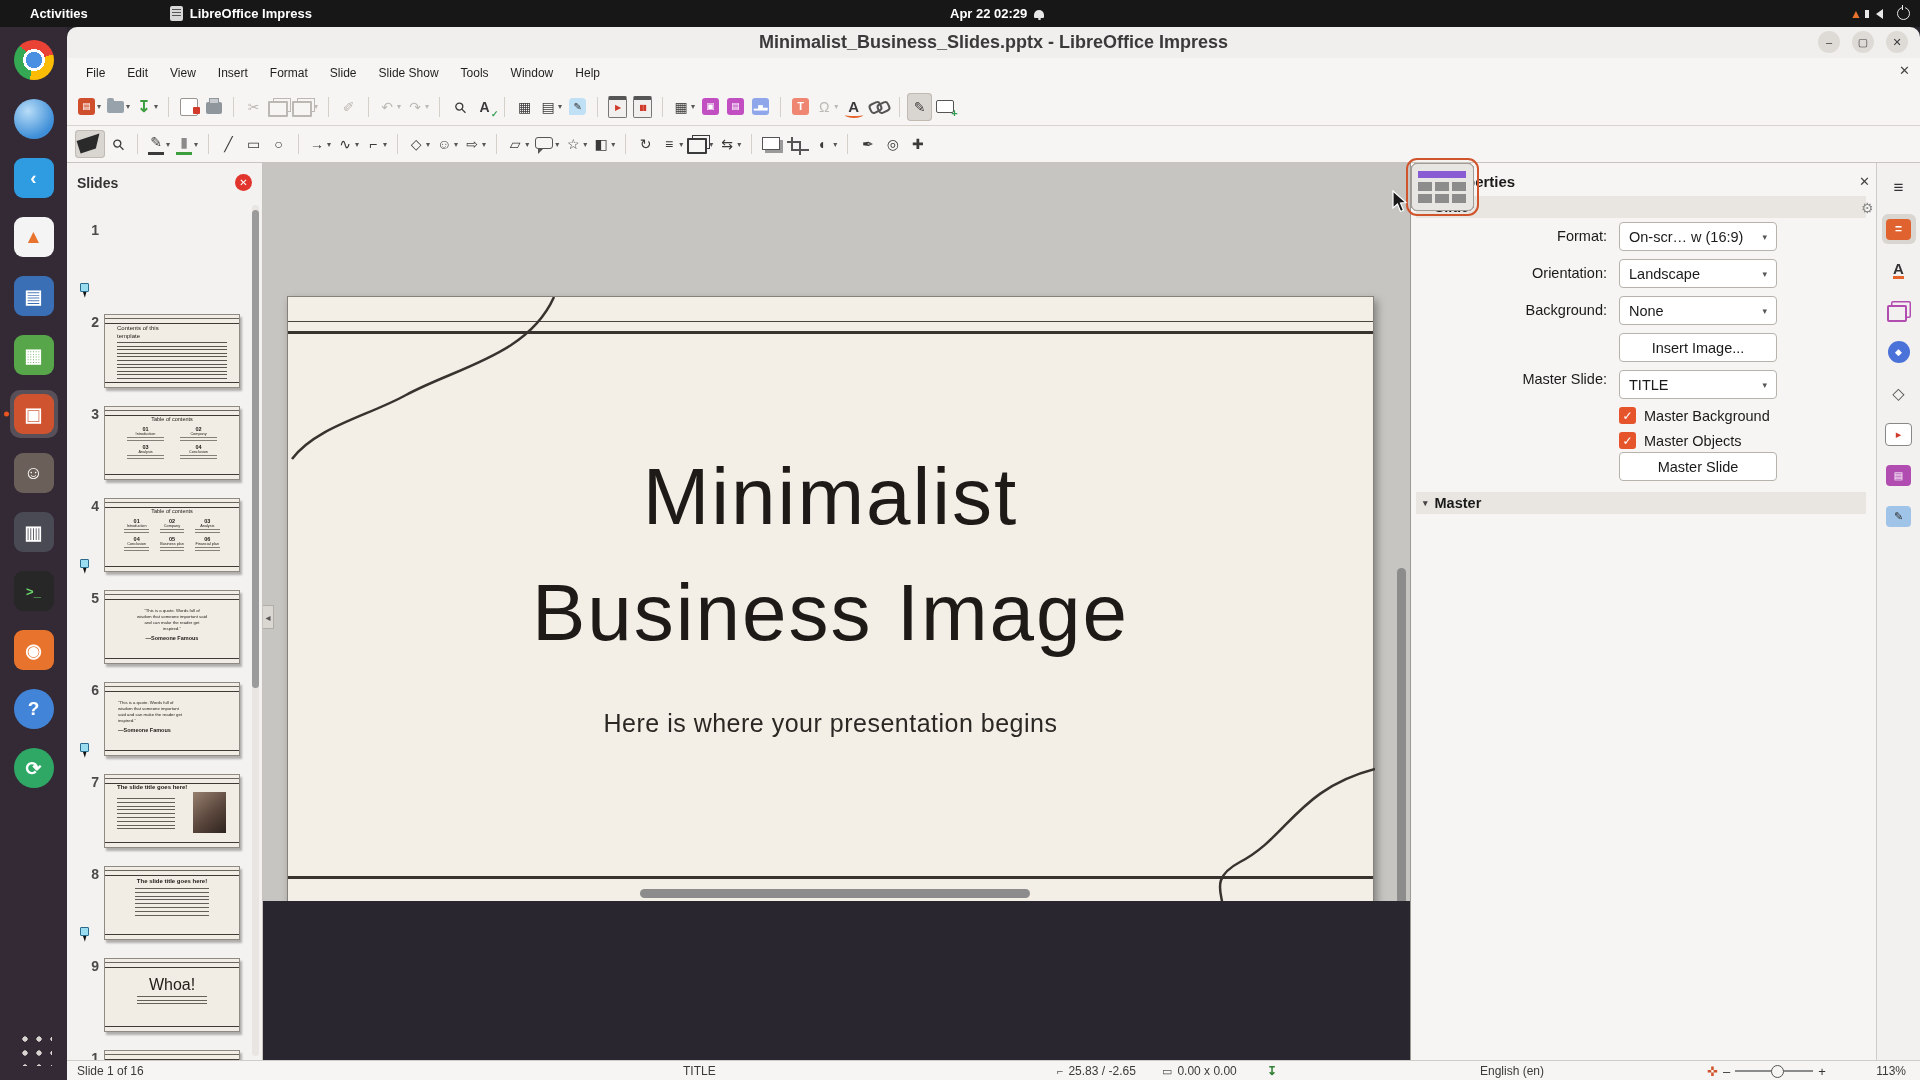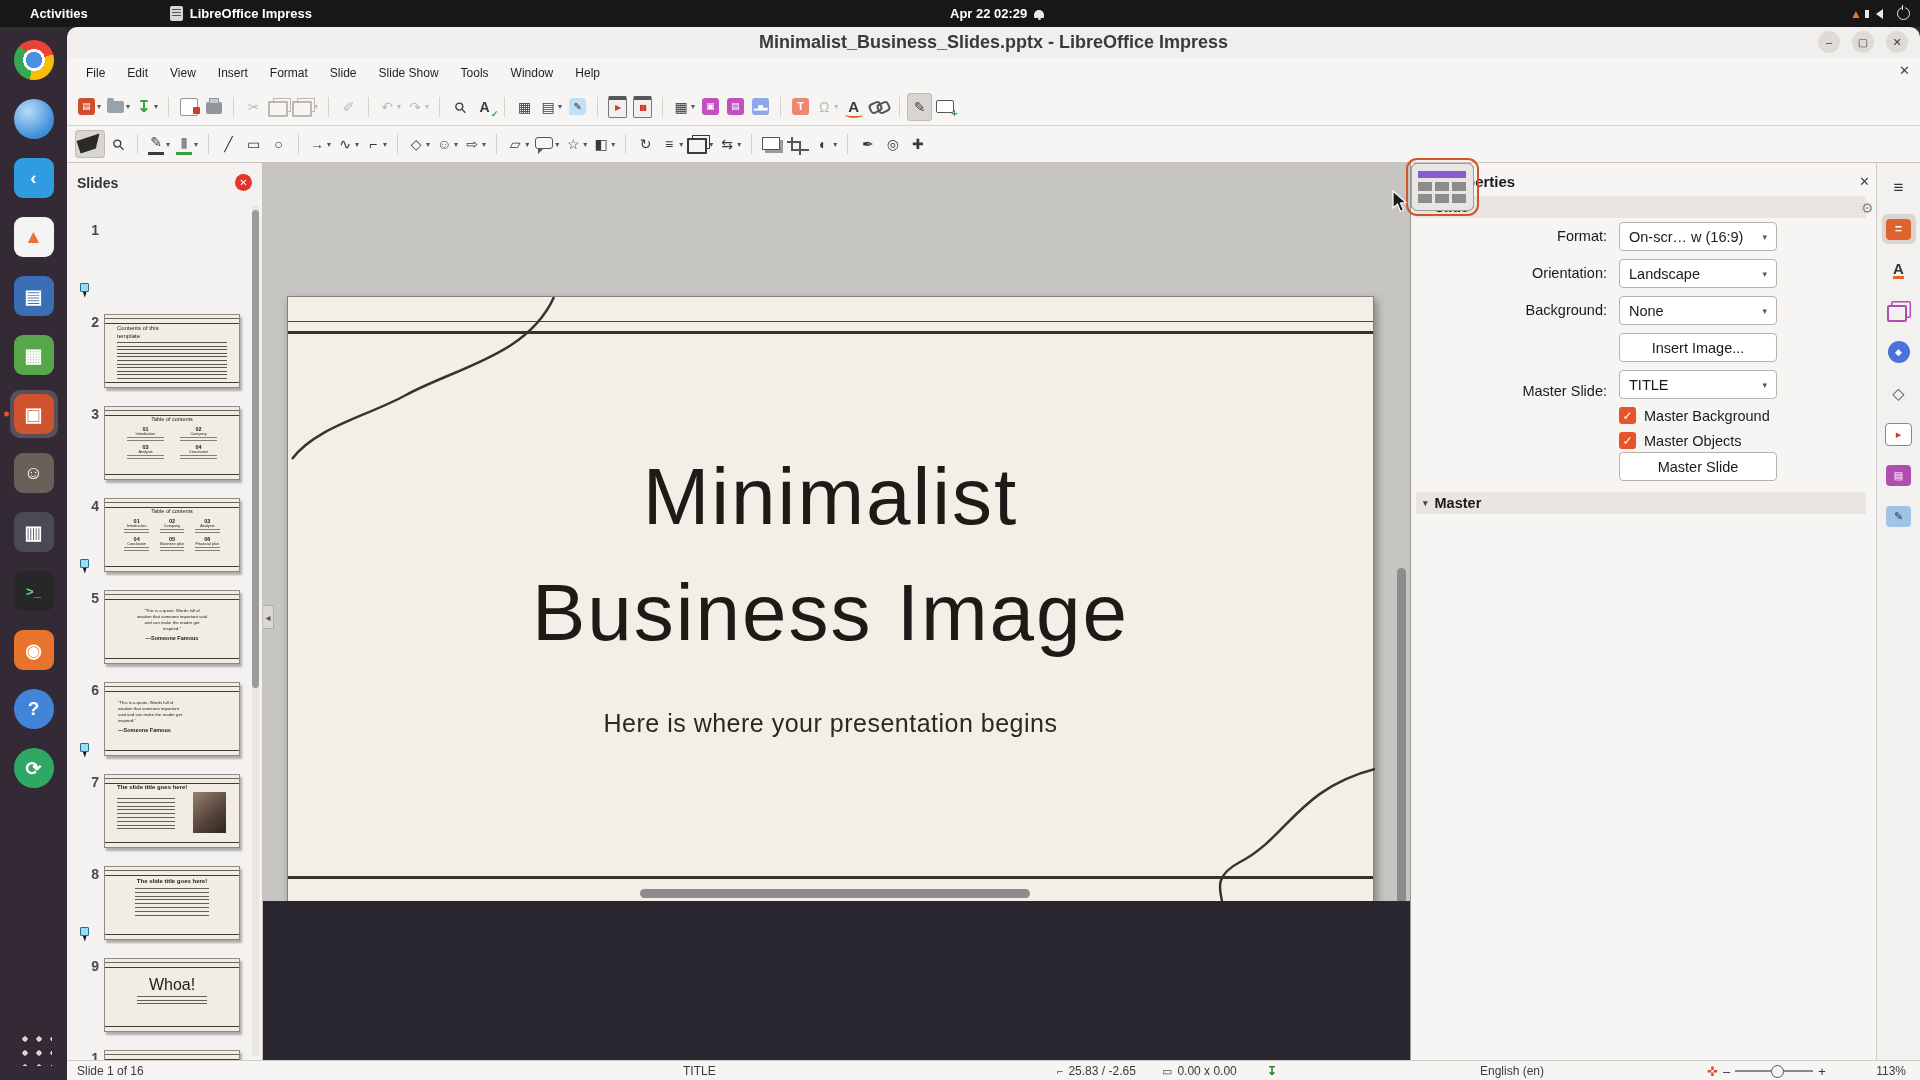--- a/index.html
+++ b/index.html
@@ -808,21 +808,21 @@
     </div>
 
     <span class="plabel" style="top:139px">Background:</span>
     <div class="drop" style="top:133px">
       <span>None</span>
       <span class="dd2">▾</span>
     </div>
 
     <button class="pbtn" style="top:170px">Insert Image...</button>
 
-    <span class="plabel" style="top:220px">Master Slide:</span>
+    <span class="plabel" style="top:208px">Master Slide:</span>
     <div class="drop" style="top:207px">
       <span>TITLE</span>
       <span class="dd2">▾</span>
     </div>
 
     <label class="cb" style="top:244px">
       <span class="cbbox">✓</span>
       <span>Master Background</span>
     </label>
     <label class="cb" style="top:269px">

